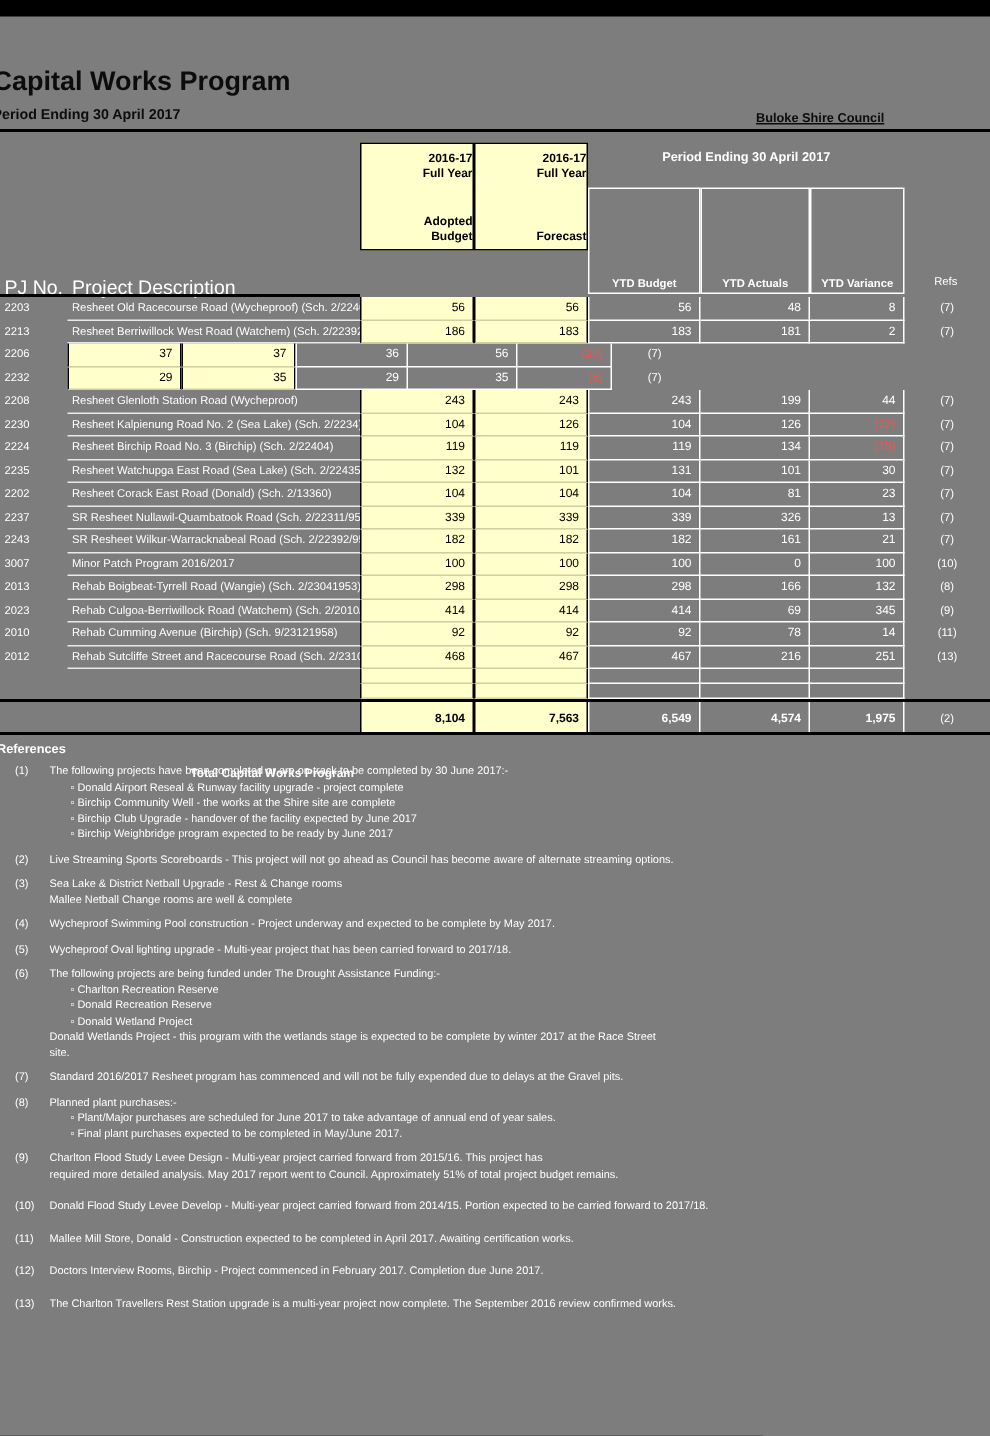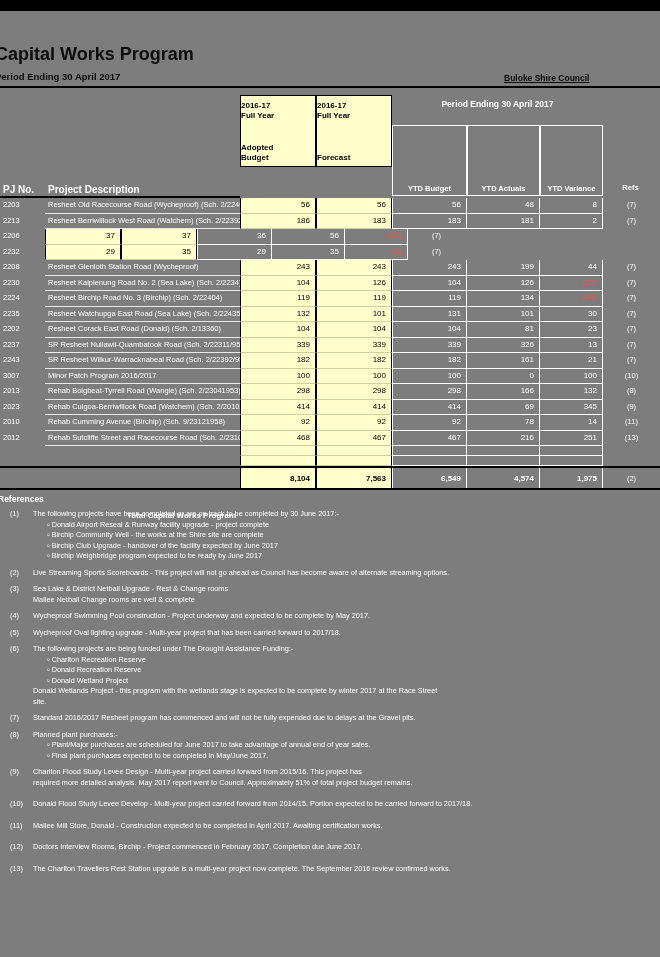--- a/index.html
+++ b/index.html
@@ -8,34 +8,34 @@
   .topbar{position:absolute;left:0;top:0;width:660px;height:11px;background:#000;}
 
   .title{position:absolute;left:-5px;top:44px;font-size:18px;font-weight:bold;color:#0c0c0c;}
   .period{position:absolute;left:-5px;top:71px;font-size:9.5px;font-weight:bold;color:#0c0c0c;}
   .council{position:absolute;left:504px;top:73px;font-size:8.5px;font-weight:bold;color:#0c0c0c;
            text-decoration:underline;}
   .header-rule{position:absolute;left:0;top:86px;width:660px;height:2px;background:#000;}
 
   
   .ycell{position:absolute;top:95px;height:72px;background:#FFFFCC;border:1px solid #000;
-         box-sizing:border-box;text-align:left;color:#000;font-size:8px;font-weight:bold;}
+         box-sizing:border-box;text-align:right;color:#000;font-size:8px;font-weight:bold;}
   .ycell .top{white-space:pre-line;padding-top:5px;line-height:10px;}
   .ycell .bot{position:absolute;bottom:3px;left:0;right:0;white-space:pre-line;line-height:10px;}
   #hdrBudget{left:240px;width:76px;}
   #hdrForecast{left:316px;width:76px;}
   .period2{position:absolute;left:392px;top:99px;width:211px;text-align:center;color:#fff;
            font-size:8.5px;font-weight:bold;}
   .ytdbox{position:absolute;top:125px;height:71px;border:1px solid #fff;box-sizing:border-box;}
   #ytd1{left:392px;width:75px;} #ytd2{left:467px;width:73px;} #ytd3{left:540px;width:63px;}
   .ytdbox span{position:absolute;bottom:2px;left:0;right:0;text-align:center;color:#fff;
                font-size:7.5px;font-weight:bold;}
   .refs-hdr{position:absolute;left:603px;top:183px;width:55px;text-align:center;color:#fff;
-            font-size:7.5px;font-weight:bold;}
-  .colhdr{position:absolute;top:184px;color:#fff;font-size:10px;font-weight:bold;}
+            font-size:7.5px;font-weight:normal;}
+  .colhdr{position:absolute;top:184px;color:#fff;font-size:13px;font-weight:normal;}
   #colCode{left:3px;} #colDesc{left:48px;}
   .hdr-underline{position:absolute;left:0;top:196px;width:240px;height:2px;background:#000;}
 
   
   .rows{position:absolute;left:0;top:198px;width:660px;}
   .row{display:flex;height:15.5px;}
   .row.blank{height:10px;}
   .c-code{width:45px;box-sizing:border-box;padding:2px 0 0 3px;font-size:7.5px;color:#fff;}
   .c-desc{width:195px;box-sizing:border-box;padding:2px 0 0 3px;font-size:7.5px;color:#fff;
           border-bottom:1px solid #e9e9e9;white-space:nowrap;overflow:hidden;}

